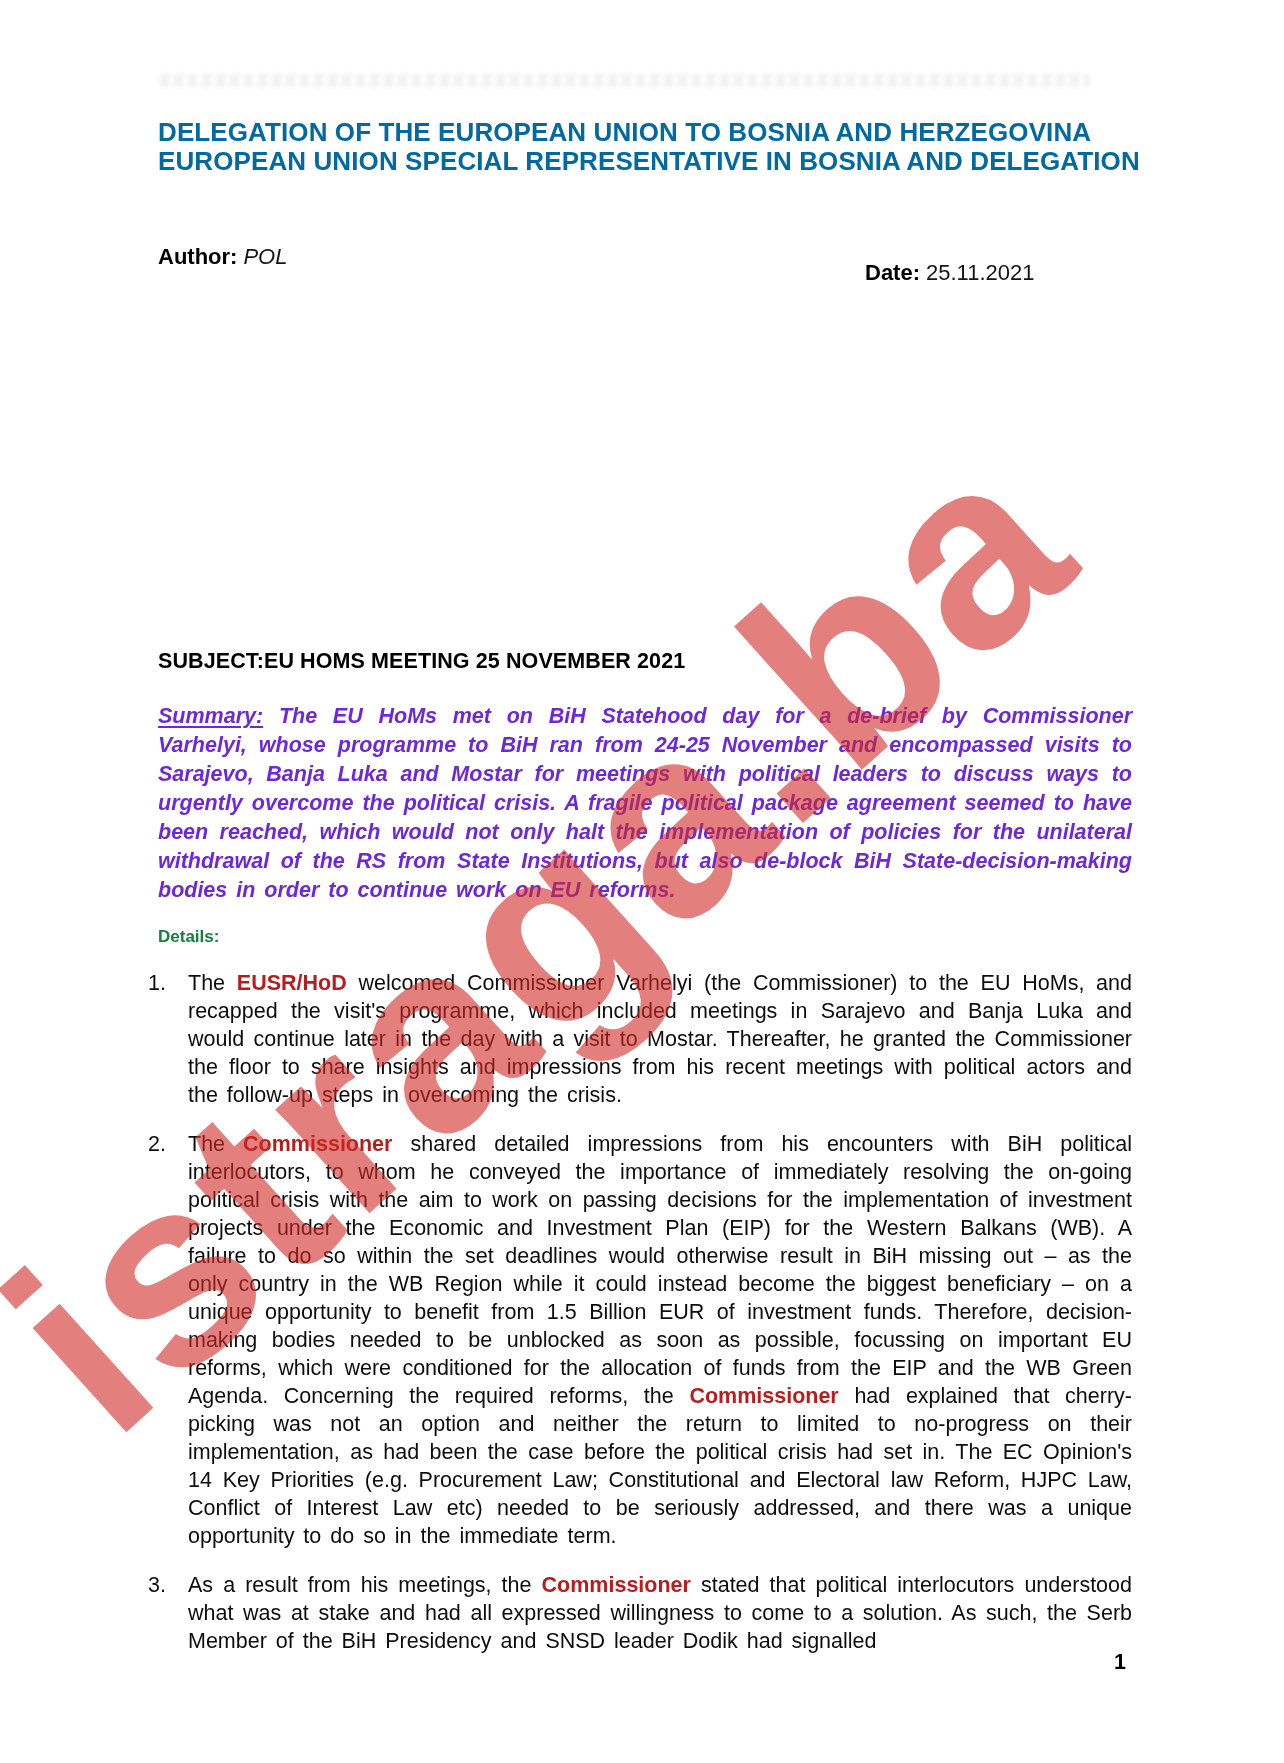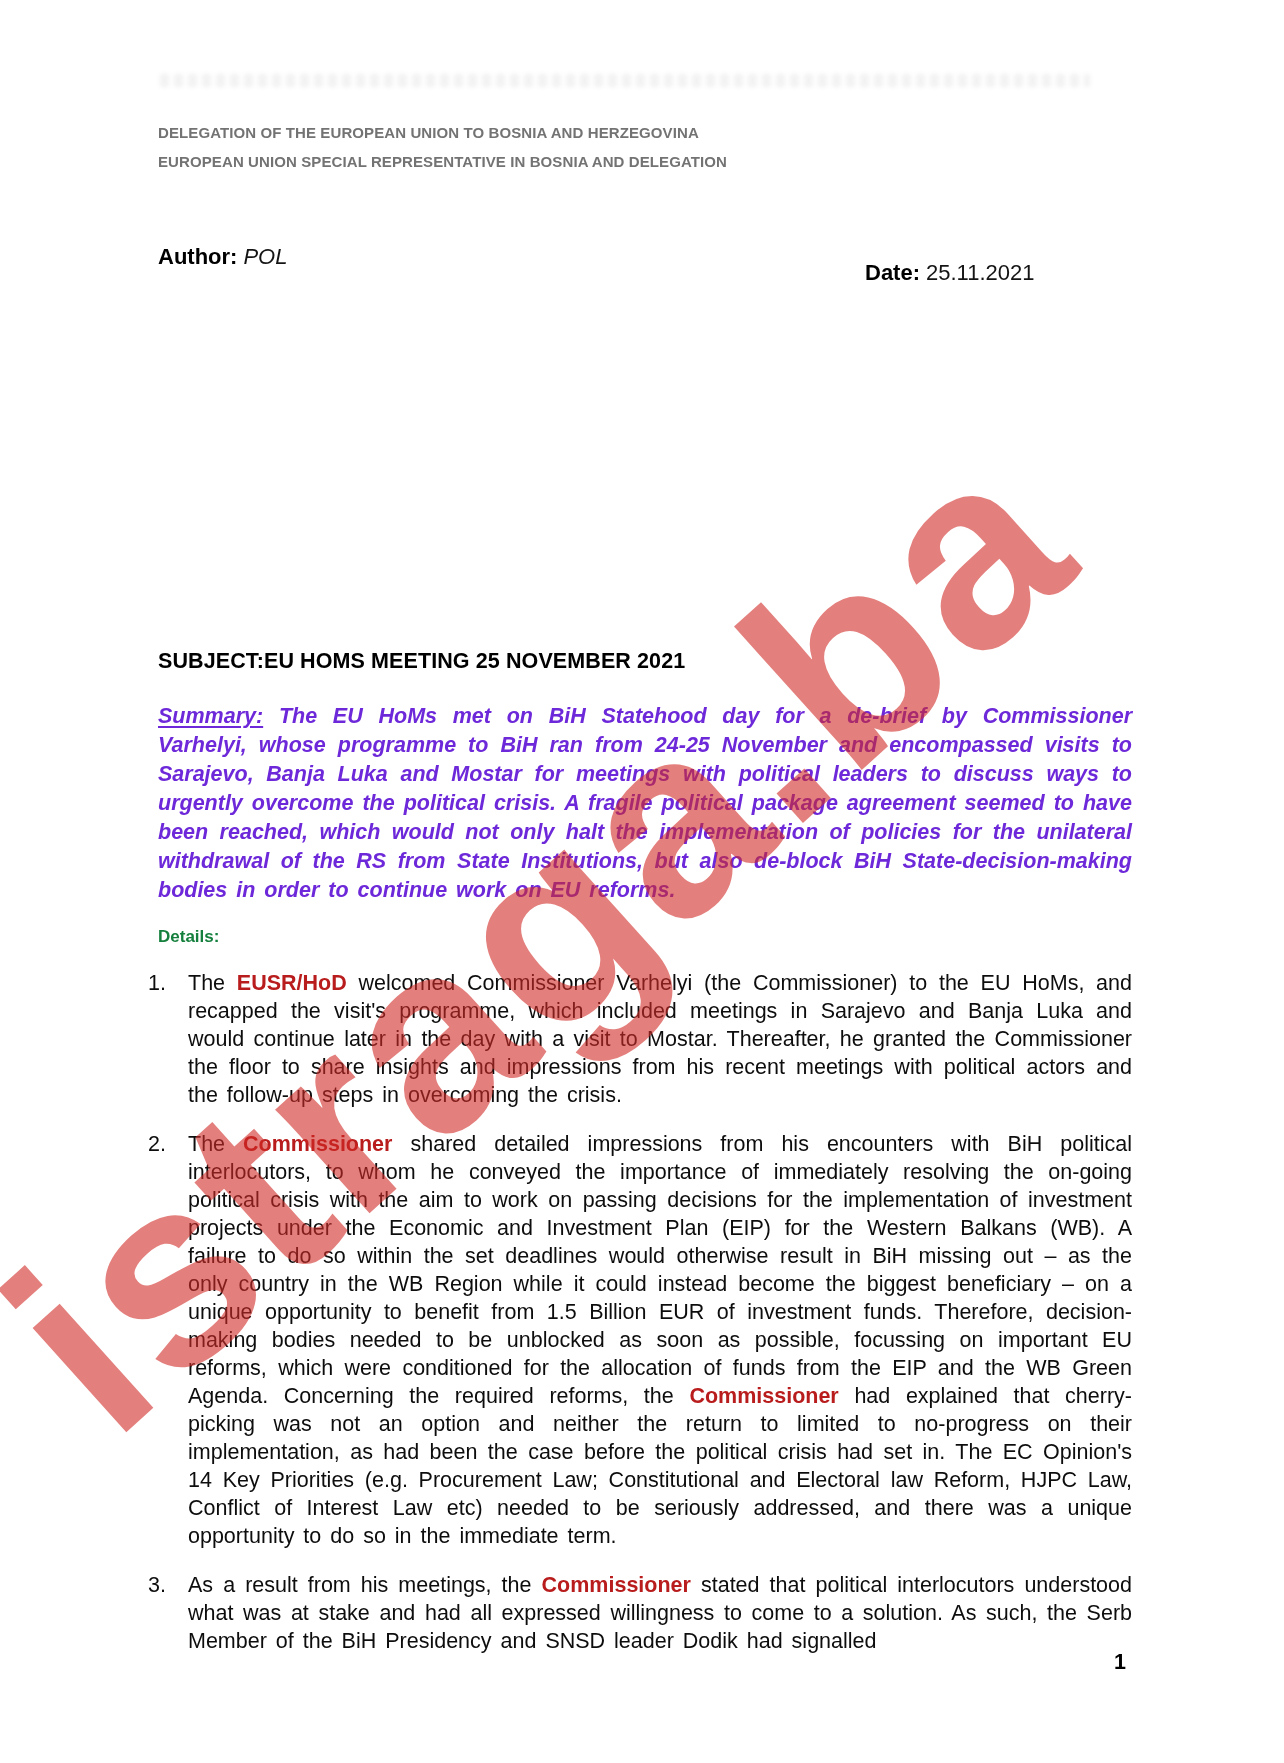--- a/index.html
+++ b/index.html
@@ -17,24 +17,24 @@
     -webkit-font-smoothing: antialiased;
   }
   .doc {
     position: absolute;
     left: 148px;
     top: 118px;
     width: 984px;
   }
   .org-header {
     margin-left: 10px;
-    font-size: 15px;
+    font-size: 26px;
     line-height: 29px;
     font-weight: bold;
-    color: #737373;
+    color: #0369a1;
     letter-spacing: 0.1px;
     white-space: nowrap;
   }
   .meta {
     position: relative;
     margin-top: 68px;
     margin-left: 10px;
     height: 27px;
     font-size: 22px;
     text-align: right;

